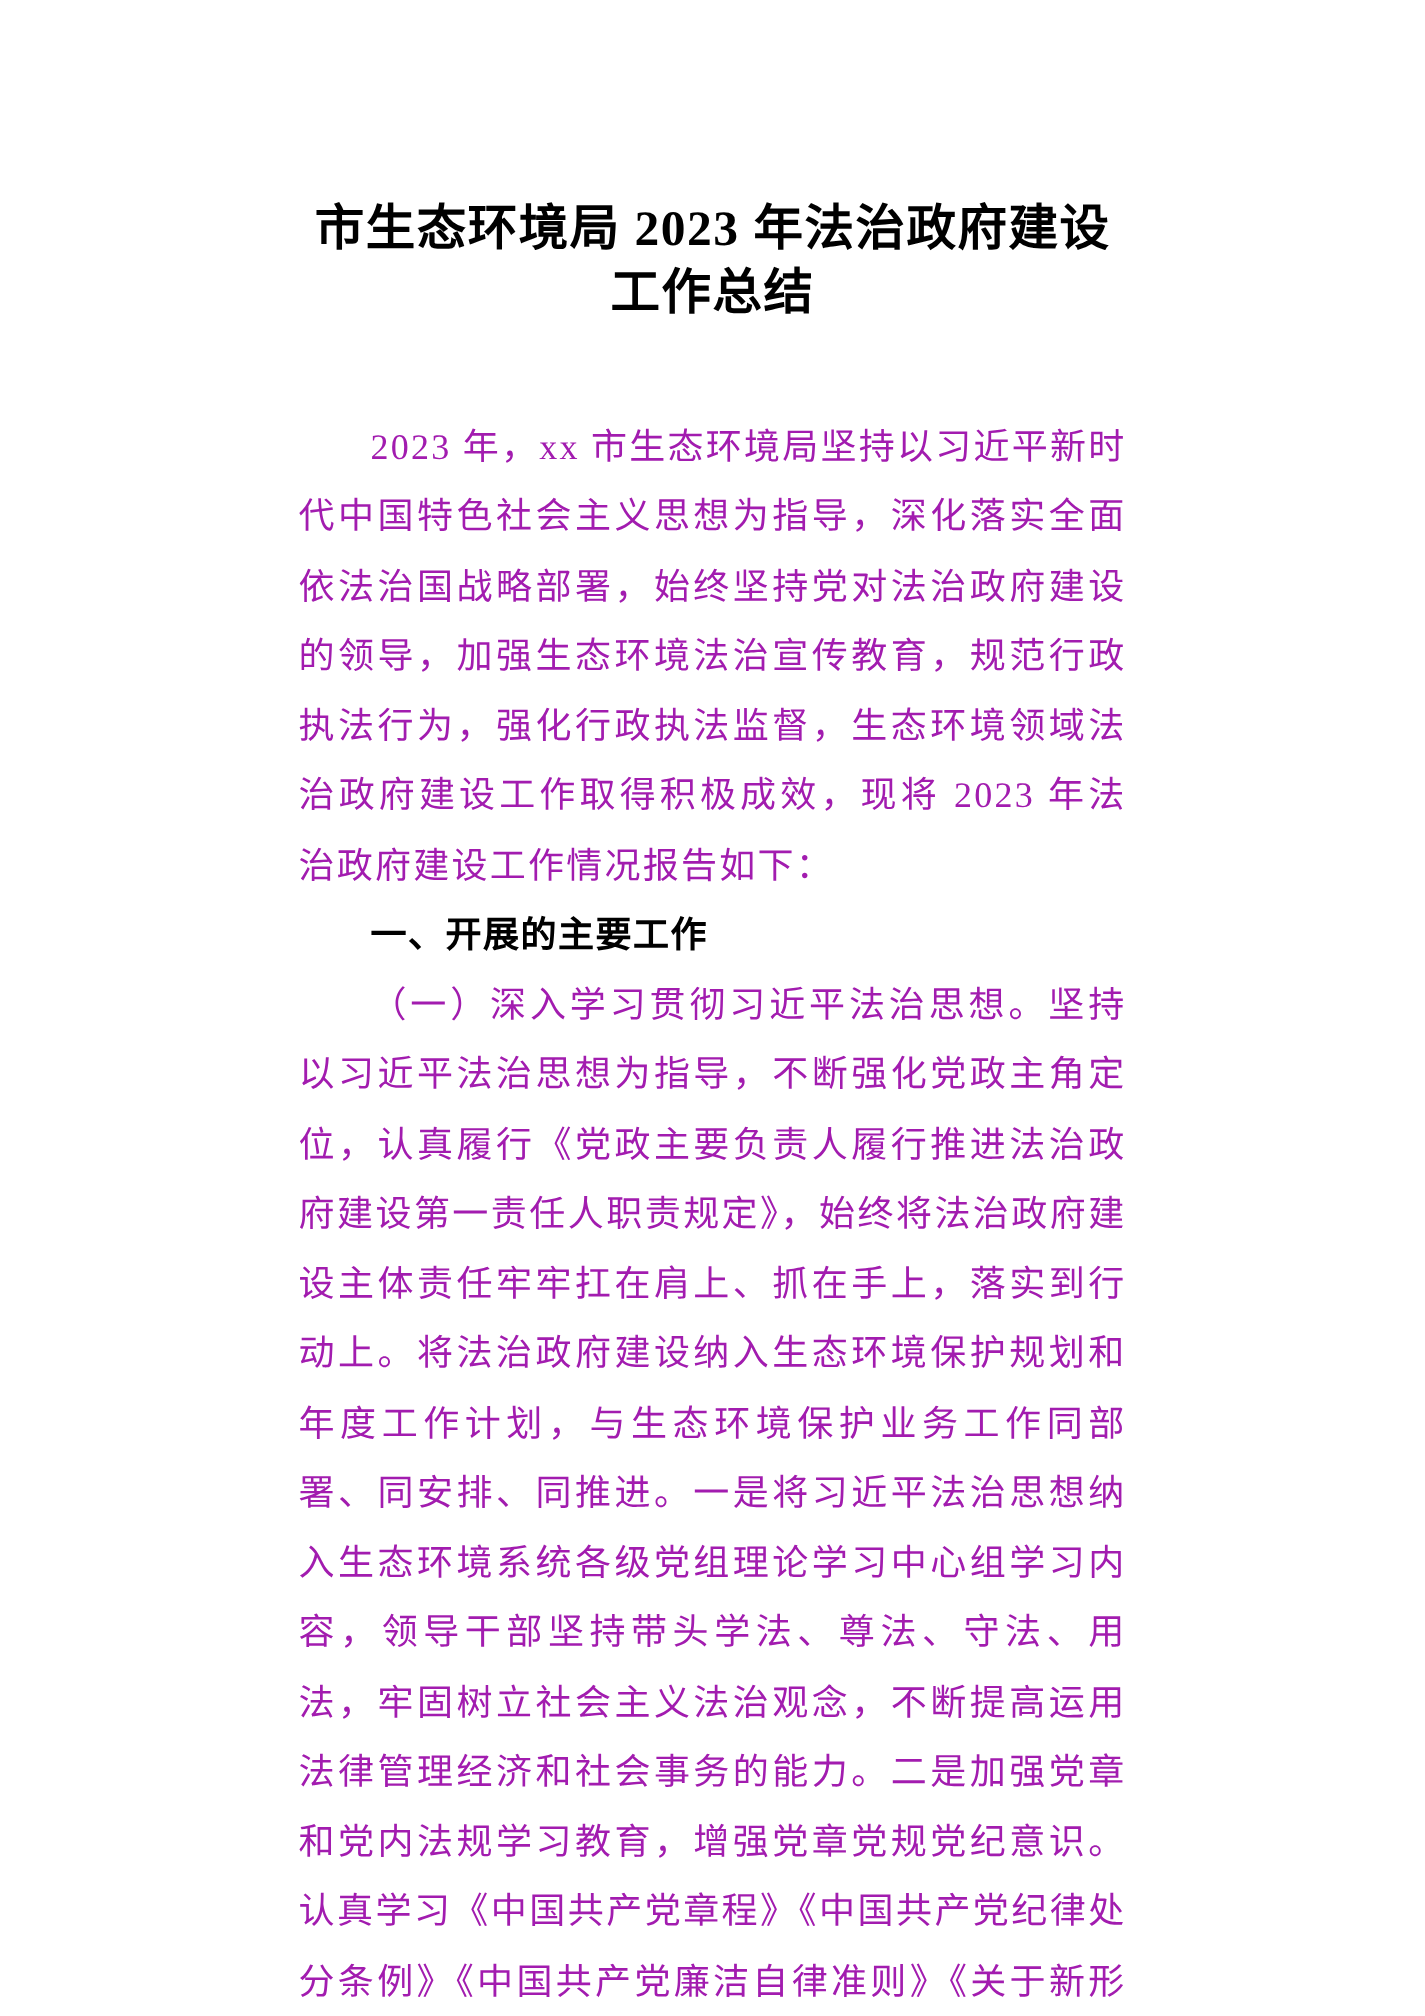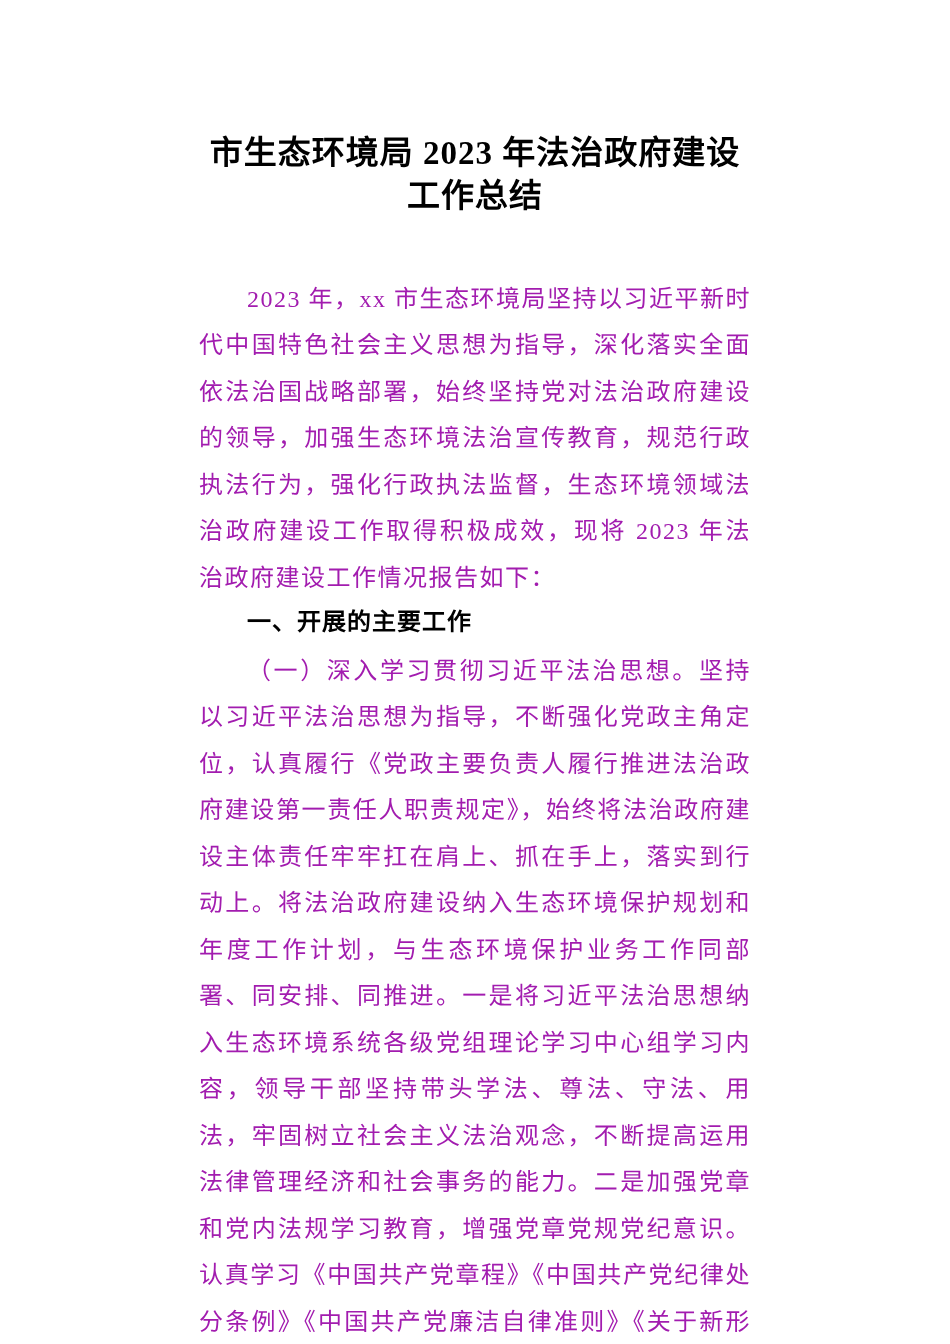--- a/index.html
+++ b/index.html
@@ -34,21 +34,21 @@
     font-size: 24px;
     line-height: 46.5px;
     letter-spacing: 1.5px;
     text-align: justify;
     text-justify: inter-character;
     text-indent: 2em;
     color: #a21caf;
   }
   .section-heading {
     margin: 0;
-    font-family: Liberation Mono, monospace;
+    font-family: Liberation Serif, serif;
     font-weight: bold;
     font-size: 24px;
     line-height: 46.5px;
     letter-spacing: 1px;
     text-indent: 2em;
     color: #000000;
   }
 </style>
 </head>
 <body>

